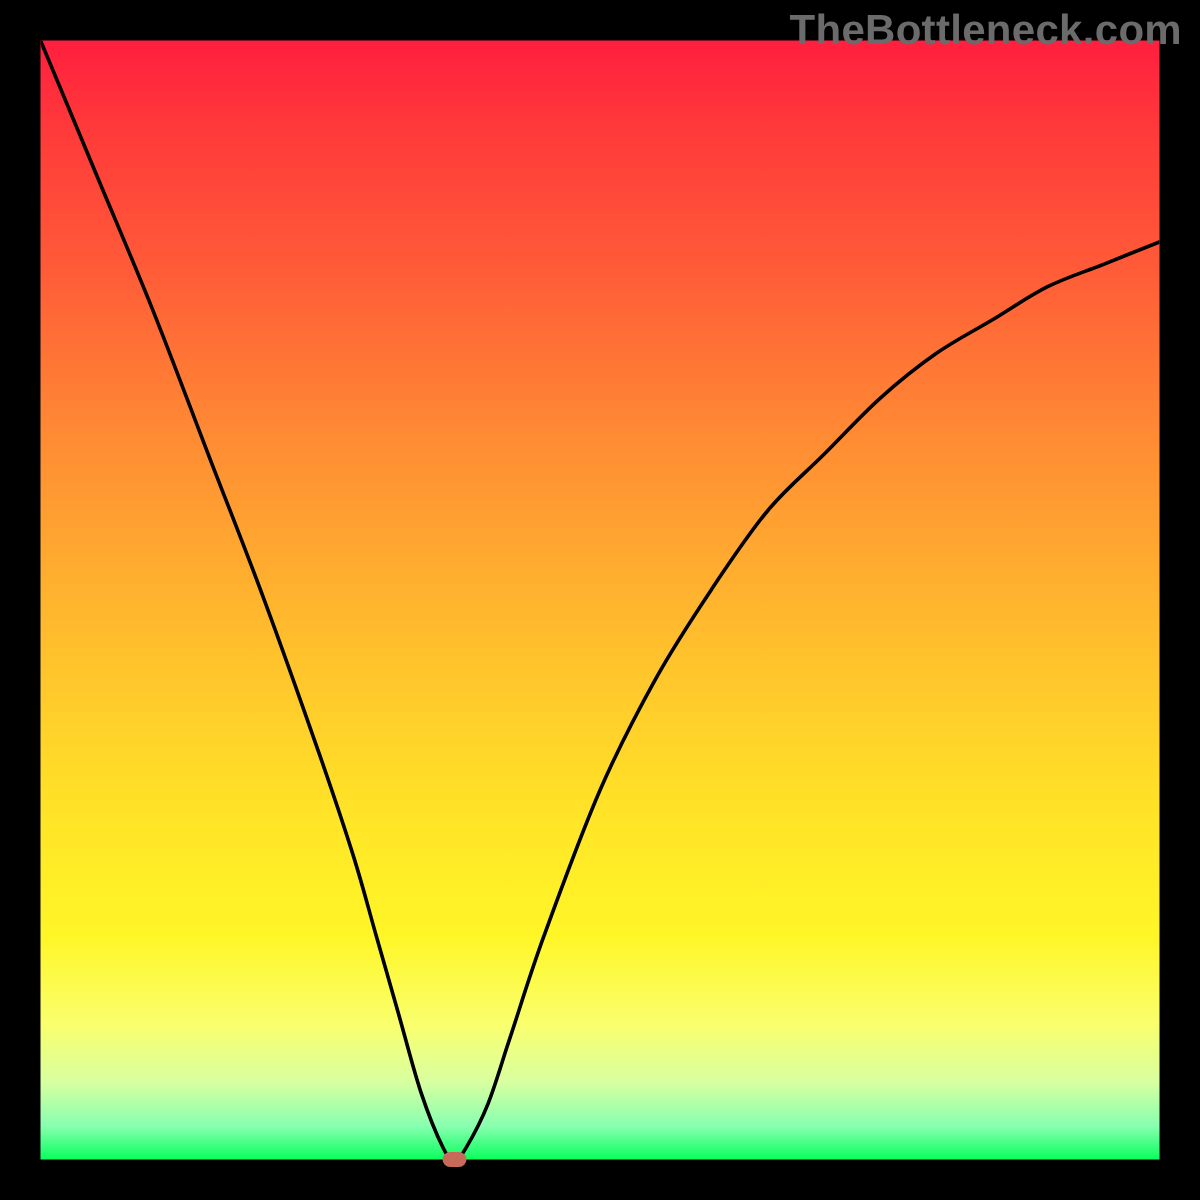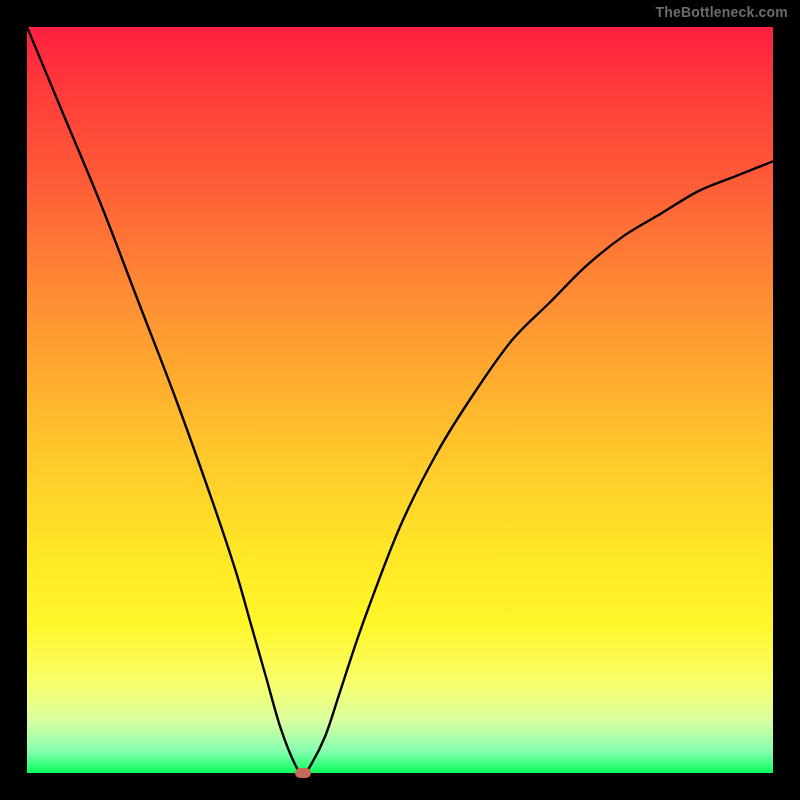--- a/index.html
+++ b/index.html
@@ -8,21 +8,21 @@
     position: relative;
     width: 800px;
     height: 800px;
     background: #000;
   }
   .watermark {
     position: absolute;
     top: 4px;
     right: 12px;
     font-family: Arial, Helvetica, sans-serif;
-    font-size: 14px;
+    font-size: 28px;
     font-weight: bold;
     color: #6b6b6b;
     letter-spacing: 0.2px;
     z-index: 10;
   }
   .plot {
     position: absolute;
     left: 27px;
     top: 27px;
     width: 746px;

